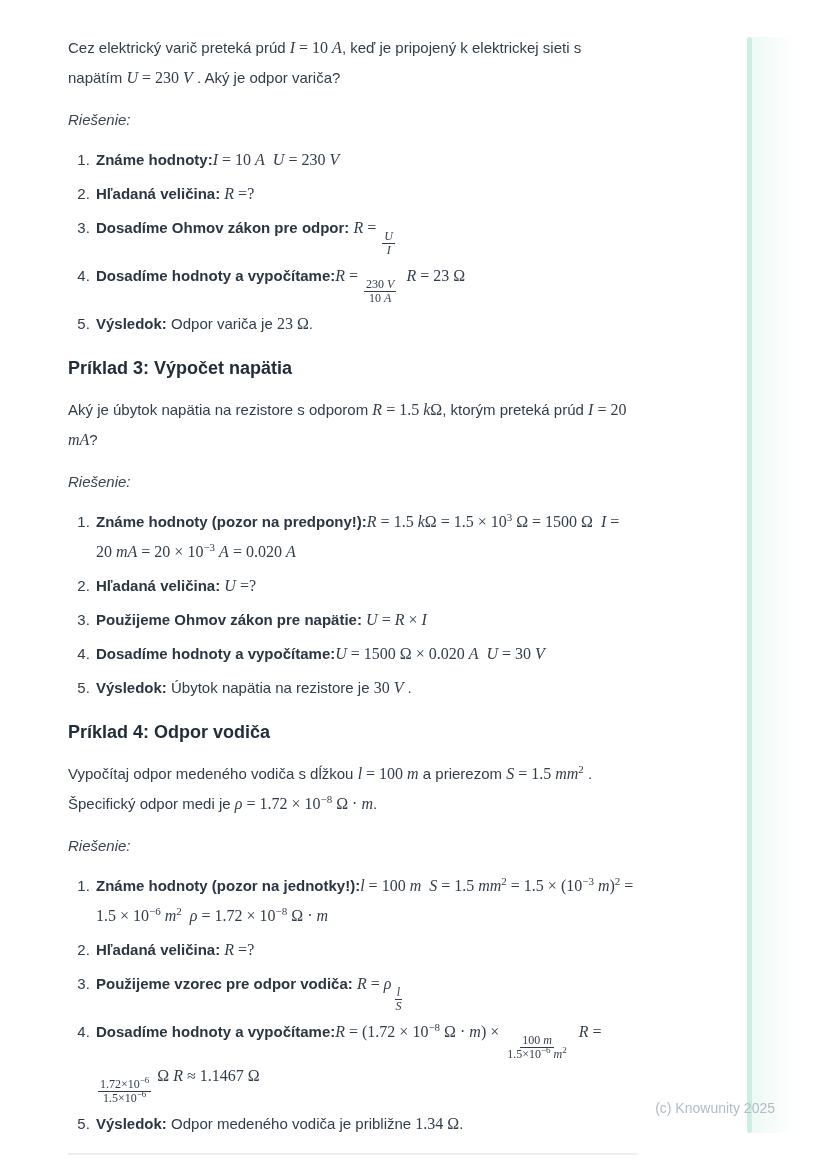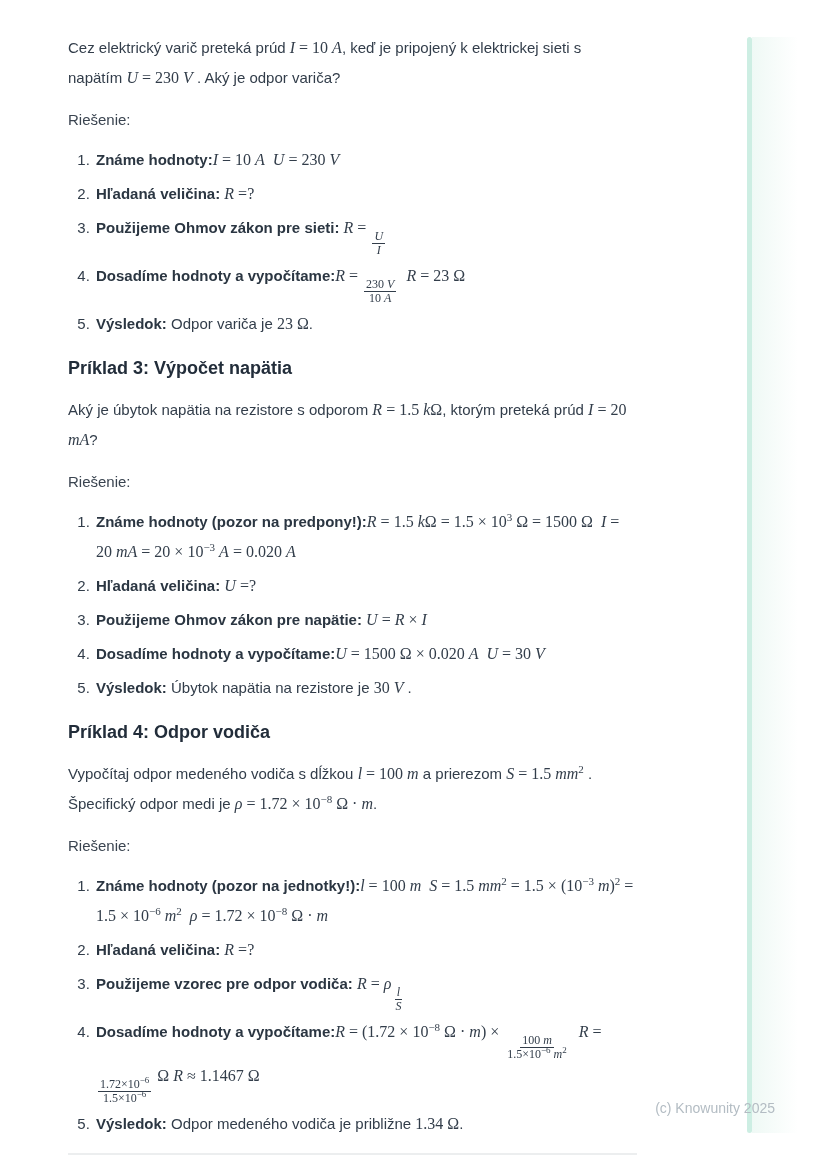--- a/index.html
+++ b/index.html
@@ -12,21 +12,21 @@
     overflow: hidden;
   }
   .content {
     position: absolute;
     left: 68px; top: 33px;
     width: 570px;
     font-size: 15px;
     line-height: 30px;
   }
   p.para { margin: 0 0 12px 0; }
-  p.solution { margin: 12px 0 10px 0; color: #3a4450; }
+  p.solution { margin: 12px 0 10px 0; font-style: italic; color: #3a4450; }
   h3.example {
     font-size: 18px; line-height: 22px;
     color: #222d3a; font-weight: bold;
     margin: 18px 0 16px 0;
   }
   ol.steps { margin: 8px 0 14px 0; padding: 0 0 0 26px; }
   ol.steps li { margin: 0 0 4px 0; padding-left: 2px; }
   strong.lbl { font-weight: bold; color: #2b3642; }
   .math {
     font-family: "Liberation Serif", serif;
@@ -76,21 +76,21 @@
 </style>
 </head>
 <body>
 
 <div class="content">
     <p class="para"><span class="t">Cez elektrický varič preteká prúd </span><span class="math"><span class="mv">I</span><span class="mr"> = 10 </span><span class="mv">A</span></span><span class="t">, keď je pripojený k elektrickej sieti s napätím </span><span class="math"><span class="mv">U</span><span class="mr"> = 230 </span><span class="mv">V</span></span><span class="t"> . Aký je odpor variča?</span></p>
     <p class="solution">Riešenie:</p>
     <ol class="steps">
       <li><strong class="lbl">Známe hodnoty:</strong><span class="math"><span class="mv">I</span><span class="mr"> = 10 </span><span class="mv">A</span><span class="mr"> </span><span class="mv">U</span><span class="mr"> = 230 </span><span class="mv">V</span></span></li>
       <li><strong class="lbl">Hľadaná veličina: </strong><span class="math"><span class="mv">R</span><span class="mr"> =?</span></span></li>
-      <li><strong class="lbl">Použijeme Ohmov zákon pre sieti: </strong><span class="math"><span class="mv">R</span><span class="mr"> = </span><span class="frac">
+      <li><strong class="lbl">Dosadíme Ohmov zákon pre odpor: </strong><span class="math"><span class="mv">R</span><span class="mr"> = </span><span class="frac">
             <span class="num"><span class="mv">U</span></span>
             <span class="den"><span class="mv">I</span></span>
           </span></span></li>
       <li><strong class="lbl">Dosadíme hodnoty a vypočítame:</strong><span class="math"><span class="mv">R</span><span class="mr"> = </span><span class="frac">
             <span class="num"><span class="mr">230 </span><span class="mv">V</span></span>
             <span class="den"><span class="mr">10 </span><span class="mv">A</span></span>
           </span><span class="mr"> </span><span class="mv">R</span><span class="mr"> = 23 Ω</span></span></li>
       <li><strong class="lbl">Výsledok: </strong><span class="t">Odpor variča je </span><span class="math"><span class="mr">23 Ω</span></span><span class="t">.</span></li>
     </ol>
     <h3 class="example">Príklad 3: Výpočet napätia</h3>

